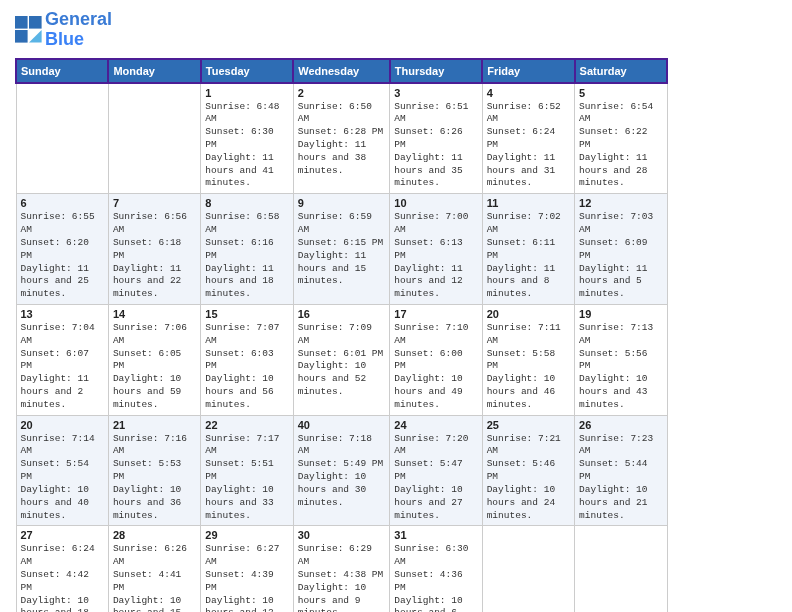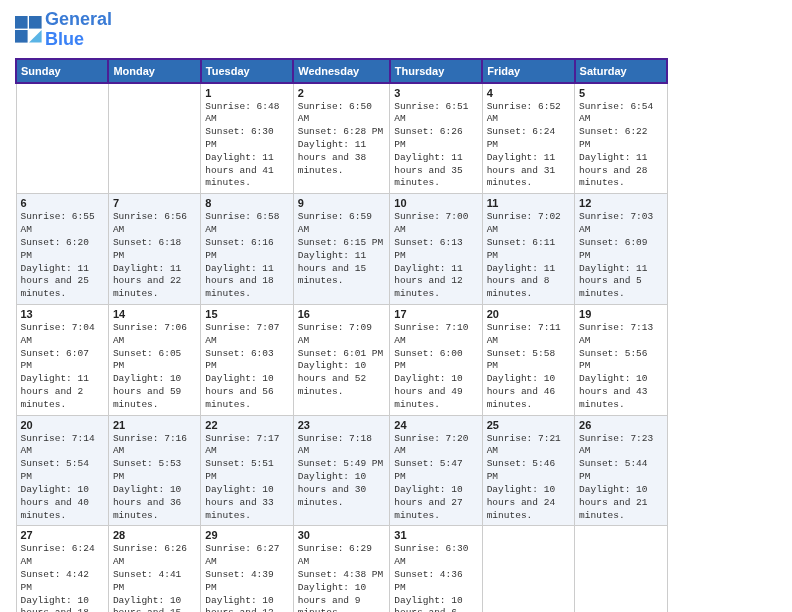--- a/index.html
+++ b/index.html
@@ -228,21 +228,21 @@
           </td>
           <td>
             <span class="day-num">21</span>
             <div class="cell-info">Sunrise: 7:16 AM<br>Sunset: 5:53 PM<br>Daylight: 10 hours and 36 minutes.</div>
           </td>
           <td>
             <span class="day-num">22</span>
             <div class="cell-info">Sunrise: 7:17 AM<br>Sunset: 5:51 PM<br>Daylight: 10 hours and 33 minutes.</div>
           </td>
           <td>
-            <span class="day-num">23</span>
+            <span class="day-num">40</span>
             <div class="cell-info">Sunrise: 7:18 AM<br>Sunset: 5:49 PM<br>Daylight: 10 hours and 30 minutes.</div>
           </td>
           <td>
             <span class="day-num">24</span>
             <div class="cell-info">Sunrise: 7:20 AM<br>Sunset: 5:47 PM<br>Daylight: 10 hours and 27 minutes.</div>
           </td>
           <td>
             <span class="day-num">25</span>
             <div class="cell-info">Sunrise: 7:21 AM<br>Sunset: 5:46 PM<br>Daylight: 10 hours and 24 minutes.</div>
           </td>

